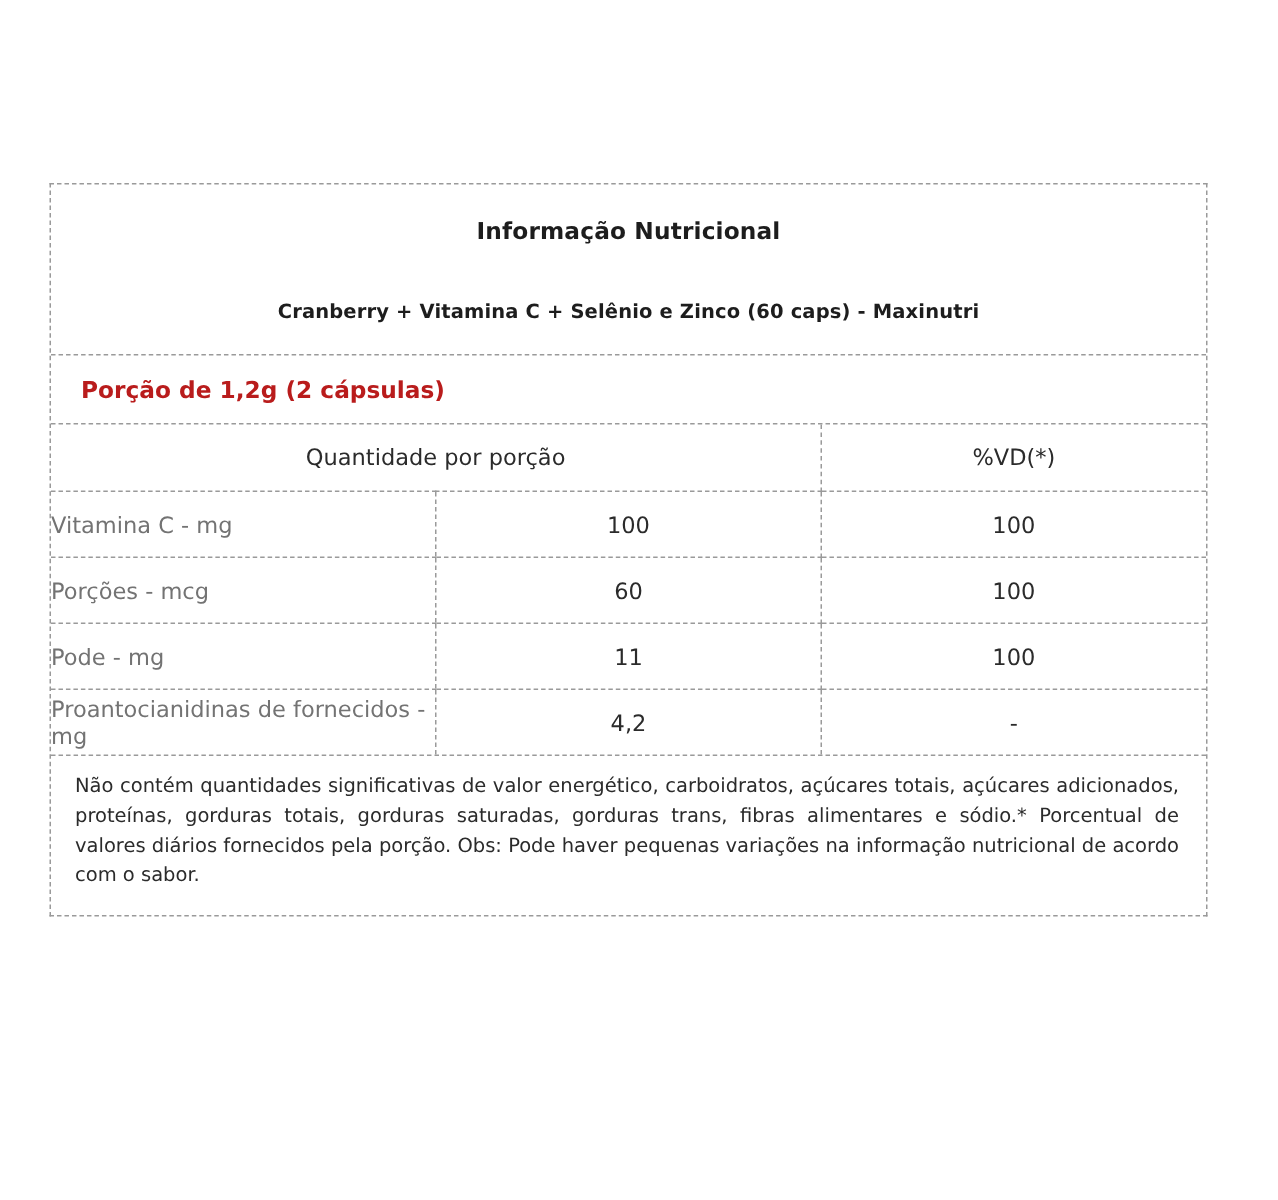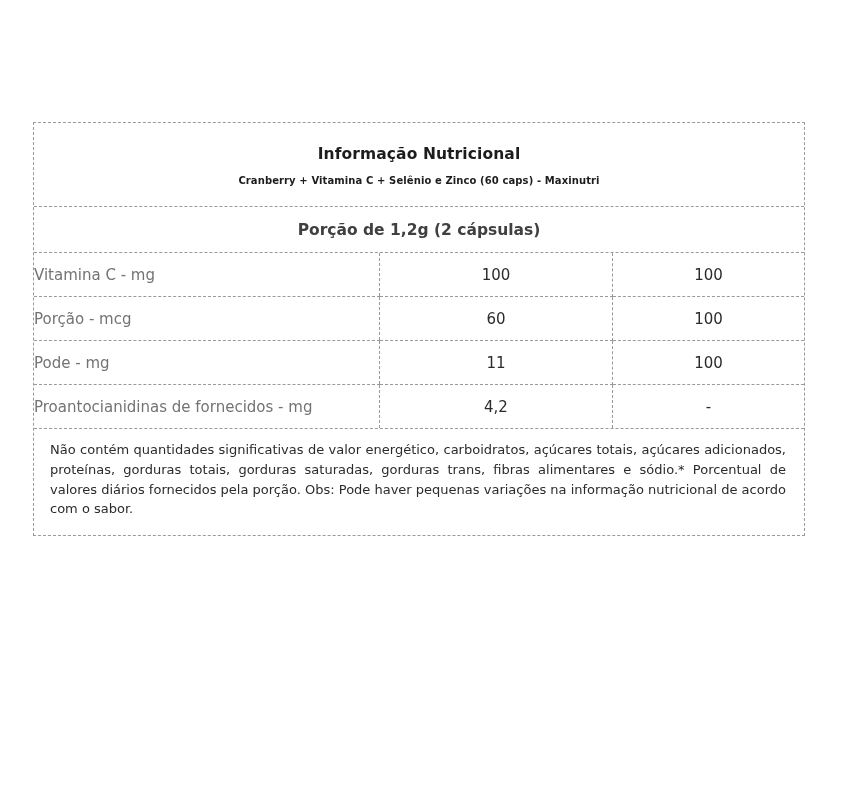--- a/index.html
+++ b/index.html
@@ -40,39 +40,39 @@
     padding: 22px 20px 20px 20px;
     text-align: center;
   }
   .title-main {
     font-size: 15.5px;
     font-weight: bold;
     color: #1d1d1d;
     letter-spacing: 0.1px;
   }
   .title-sub {
-    font-size: 10px;
+    font-size: 13px;
     font-weight: bold;
     color: #1d1d1d;
-    margin-top: 12px;
+    margin-top: 38px;
     letter-spacing: 0.1px;
   }
   .servings {
     padding: 16px 20px 15px 20px;
     text-align: center;
     font-size: 15.5px;
     font-weight: bold;
     color: #1d1d1d;
   }
   .portion {
     padding: 14px 20px 13px 20px;
-    text-align: center;
+    text-align: left;
     font-size: 15.5px;
     font-weight: bold;
-    color: #404040;
+    color: #b91c1c;
   }
   .tbl {
     width: 100%;
     border-collapse: collapse;
     table-layout: fixed;
   }
   .tbl td {
     padding: 0;
     vertical-align: middle;
   }
@@ -137,26 +137,30 @@
       <div class="title-sub">Cranberry + Vitamina C + Selênio e Zinco (60 caps) - Maxinutri</div>
     </div>
 
 
     <div class="row portion">Porção de 1,2g (2 cápsulas)</div>
 
     <div class="row">
       <table class="tbl">
         <tbody>
           <tr>
+            <td class="hdr-cell" colspan="2">Quantidade por porção</td>
+            <td class="hdr-cell last">%VD(*)</td>
+          </tr>
+          <tr>
             <td class="c-name">Vitamina C - mg</td>
             <td class="c-qty">100</td>
             <td class="c-vd">100</td>
           </tr>
           <tr>
-            <td class="c-name">Porção - mcg</td>
+            <td class="c-name">Porções - mcg</td>
             <td class="c-qty">60</td>
             <td class="c-vd">100</td>
           </tr>
           <tr>
             <td class="c-name">Pode - mg</td>
             <td class="c-qty">11</td>
             <td class="c-vd">100</td>
           </tr>
           <tr class="last-row">
             <td class="c-name">Proantocianidinas de fornecidos - mg</td>

